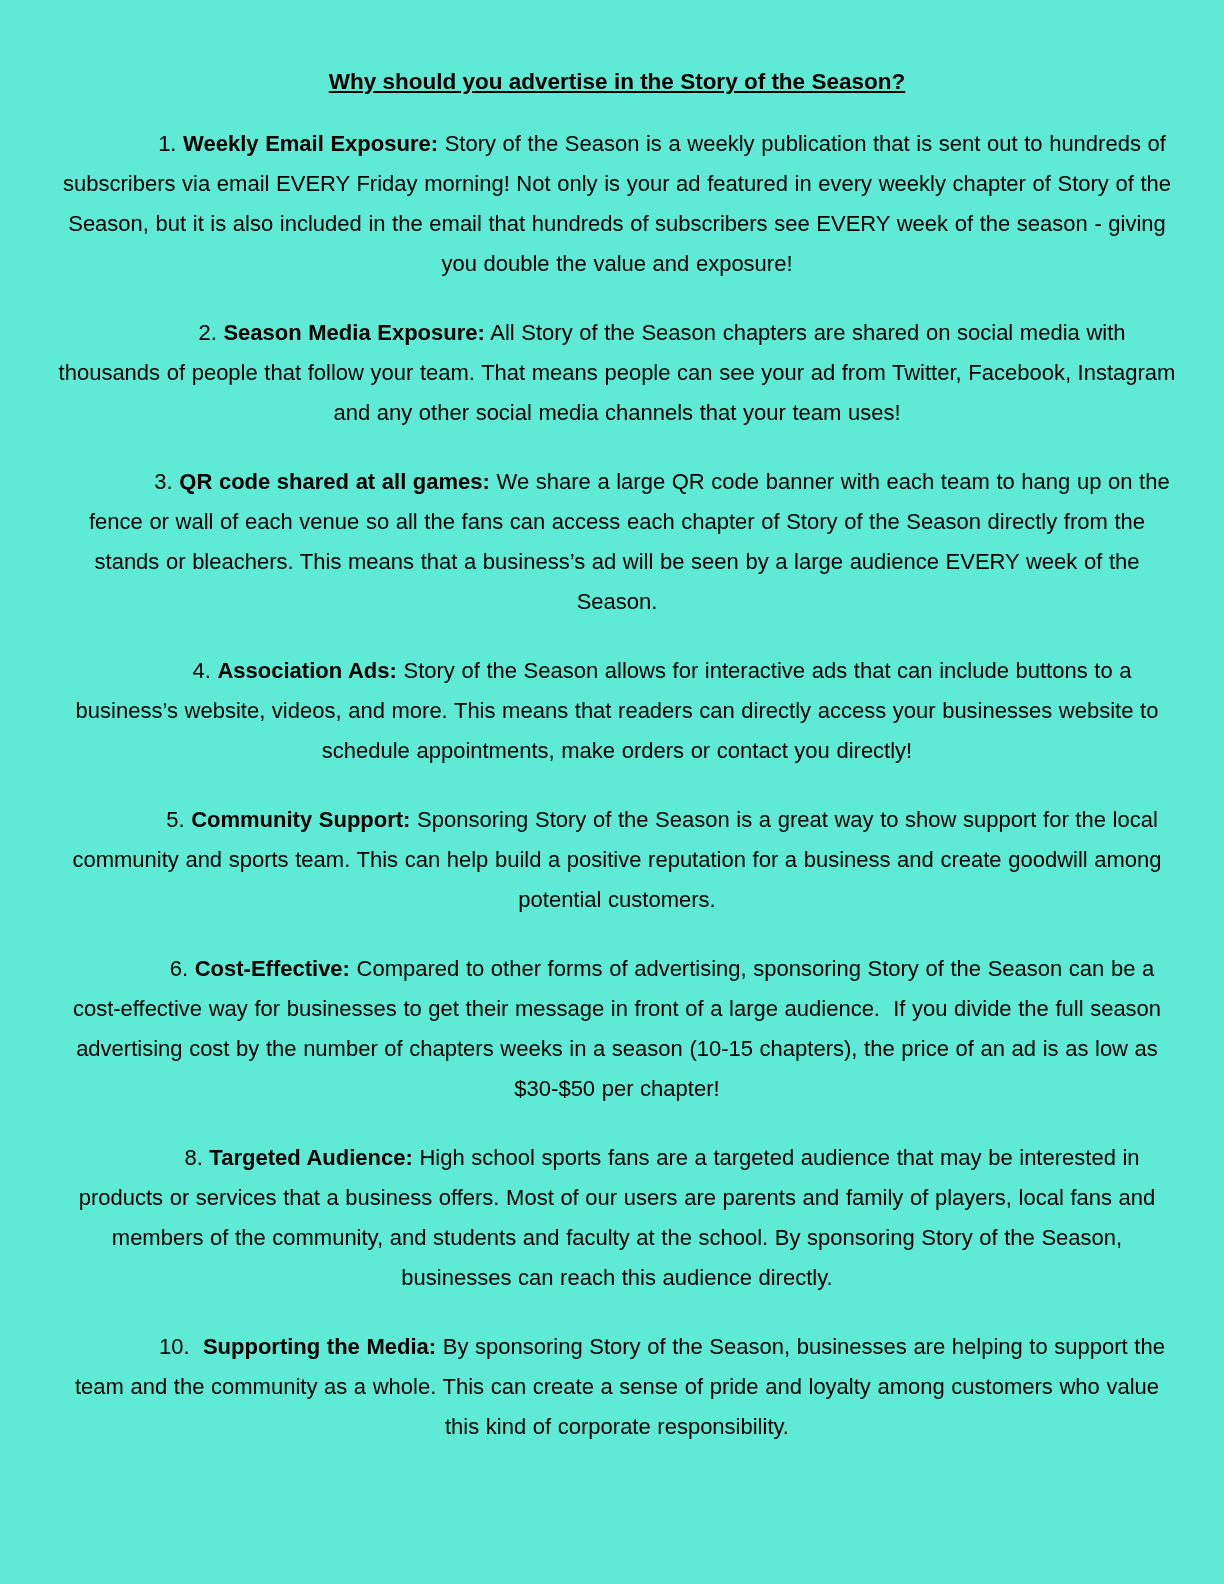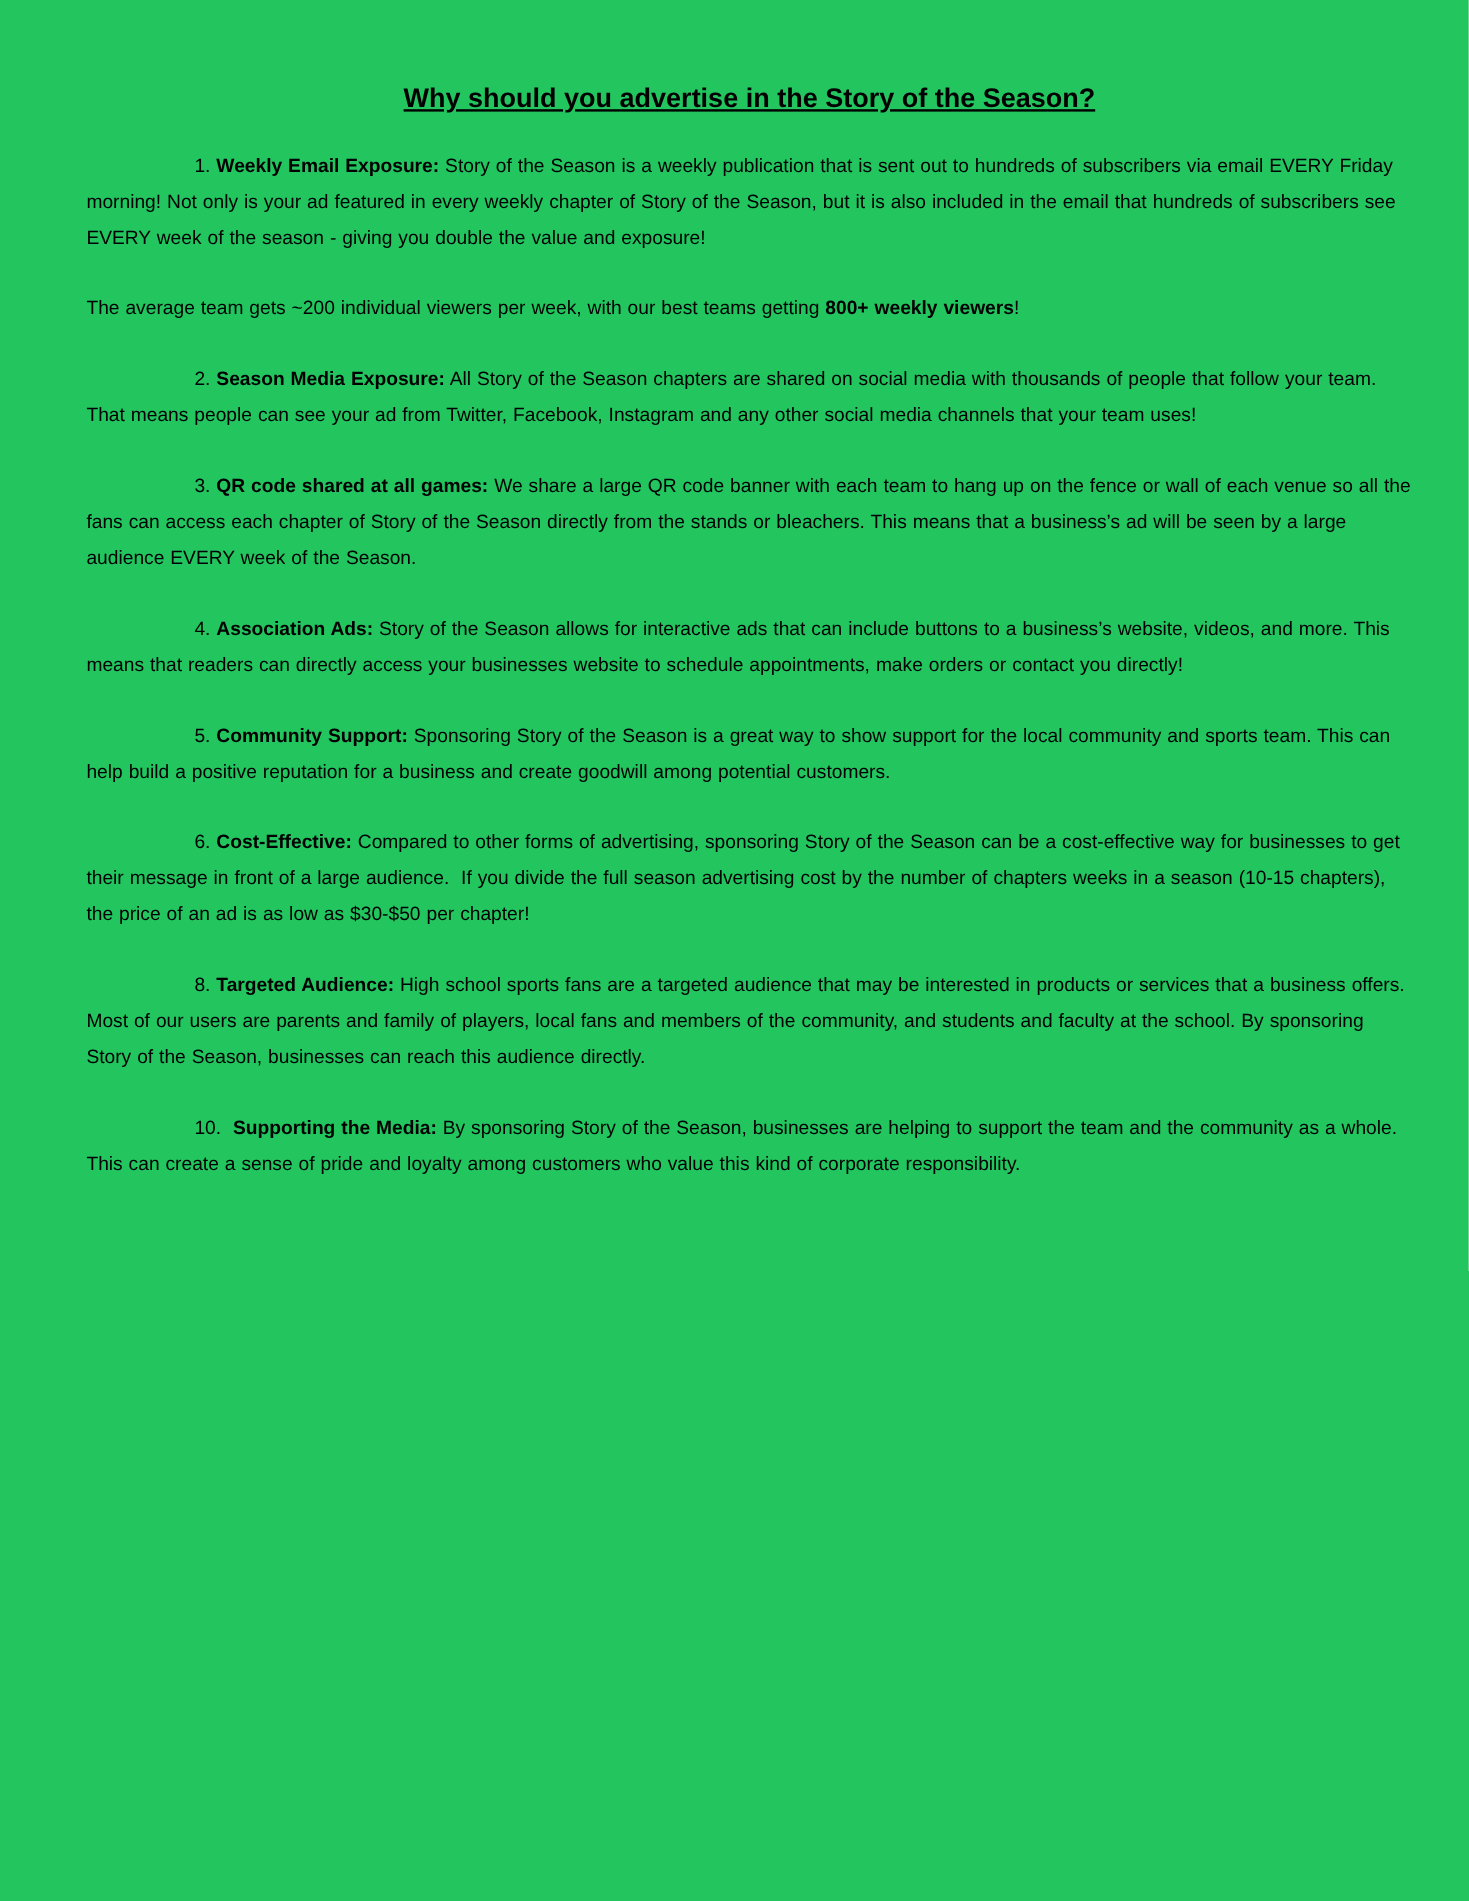--- a/index.html
+++ b/index.html
@@ -4,58 +4,58 @@
 <style>
   html, body {
     margin: 0;
     padding: 0;
     background: #ffffff;
   }
   .page {
     position: relative;
     width: 1224px;
     height: 1584px;
-    background: #22c55e;
+    background: #5eead4;
     box-sizing: border-box;
-    padding: 66px 47px 0 72px;
+    padding: 66px 47px 0 57px;
     font-family: "Liberation Sans", sans-serif;
     color: #000000;
     overflow: hidden;
   }
   .doc-title {
     font-size: 22.5px;
     line-height: 31px;
     font-weight: bold;
     text-decoration: underline;
     text-align: center;
     margin: 0 0 27px 0;
     white-space: pre-wrap;
   }
   .para {
-    font-size: 16px;
-    line-height: 30px;
+    font-size: 22px;
+    line-height: 40px;
     margin: 0 0 29px 0;
     white-space: pre-wrap;
     word-spacing: 0.5px;
+    text-align: center;
   }
   .para.indent {
     text-indent: 90px;
   }
   .para strong {
     font-weight: bold;
   }
 </style>
 </head>
 <body>
 
 <div class="page">
   <h1 class="doc-title">Why should you advertise in the Story of the Season?</h1>
   <div id="paragraphs">
       <p class="para indent"><span>1. </span><strong>Weekly Email Exposure:</strong><span> Story of the Season is a weekly publication that is sent out to hundreds of subscribers via email EVERY Friday morning! Not only is your ad featured in every weekly chapter of Story of the Season, but it is also included in the email that hundreds of subscribers see EVERY week of the season - giving you double the value and exposure!</span></p>
-      <p class="para"><span>The average team gets ~200 individual viewers per week, with our best teams getting </span><strong>800+ weekly viewers</strong><span>!</span></p>
       <p class="para indent"><span>2. </span><strong>Season Media Exposure:</strong><span> All Story of the Season chapters are shared on social media with thousands of people that follow your team. That means people can see your ad from Twitter, Facebook, Instagram and any other social media channels that your team uses!</span></p>
       <p class="para indent"><span>3. </span><strong>QR code shared at all games:</strong><span> We share a large QR code banner with each team to hang up on the fence or wall of each venue so all the fans can access each chapter of Story of the Season directly from the stands or bleachers. This means that a business’s ad will be seen by a large audience EVERY week of the Season.</span></p>
       <p class="para indent"><span>4. </span><strong>Association Ads:</strong><span> Story of the Season allows for interactive ads that can include buttons to a business’s website, videos, and more. This means that readers can directly access your businesses website to schedule appointments, make orders or contact you directly!</span></p>
       <p class="para indent"><span>5. </span><strong>Community Support:</strong><span> Sponsoring Story of the Season is a great way to show support for the local community and sports team. This can help build a positive reputation for a business and create goodwill among potential customers.</span></p>
       <p class="para indent"><span>6. </span><strong>Cost-Effective:</strong><span> Compared to other forms of advertising, sponsoring Story of the Season can be a cost-effective way for businesses to get their message in front of a large audience.  If you divide the full season advertising cost by the number of chapters weeks in a season (10-15 chapters), the price of an ad is as low as $30-$50 per chapter!</span></p>
       <p class="para indent"><span>8. </span><strong>Targeted Audience:</strong><span> High school sports fans are a targeted audience that may be interested in products or services that a business offers. Most of our users are parents and family of players, local fans and members of the community, and students and faculty at the school. By sponsoring Story of the Season, businesses can reach this audience directly.</span></p>
       <p class="para indent"><span>10.  </span><strong>Supporting the Media:</strong><span> By sponsoring Story of the Season, businesses are helping to support the team and the community as a whole. This can create a sense of pride and loyalty among customers who value this kind of corporate responsibility.</span></p>
     </div>
 </div>
 

